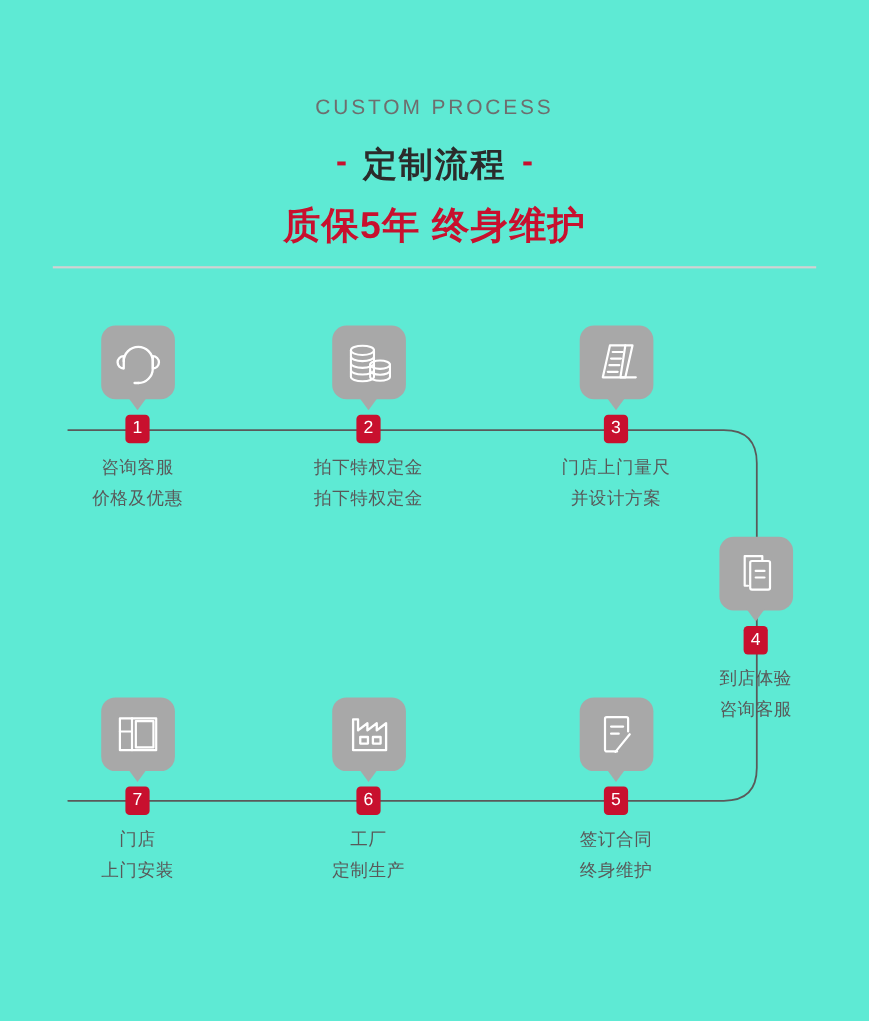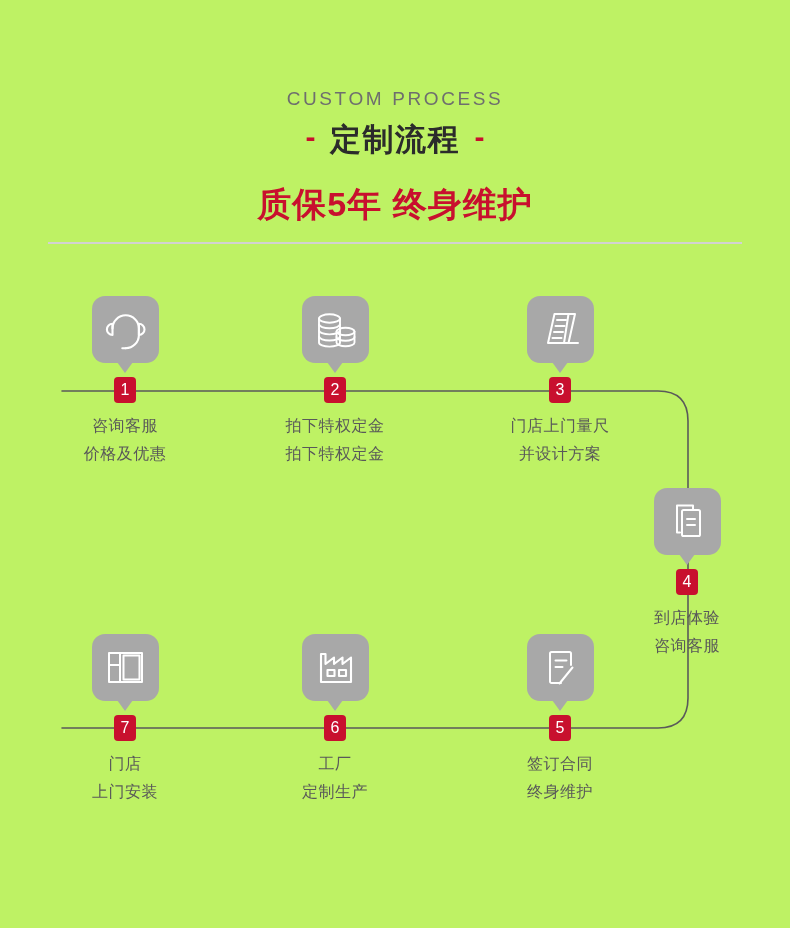--- a/index.html
+++ b/index.html
@@ -7,36 +7,36 @@
     width: 790px;
     height: 928px;
     background: #ffffff;
     font-family: "Liberation Sans", "DejaVu Sans", sans-serif;
     overflow: hidden;
   }
   #page {
     position: relative;
     width: 790px;
     height: 928px;
-    background: #bef264;
+    background: #5eead4;
   }
 
   
   .hdr-en {
     position: absolute;
     top: 88px; left: 0; width: 790px;
     text-align: center;
     font-size: 19px;
     letter-spacing: 2.6px;
     color: #6e6e6e;
     font-weight: 400;
   }
   .hdr-cn-wrap {
     position: absolute;
-    top: 121px; left: 0; width: 790px;
+    top: 131px; left: 0; width: 790px;
     text-align: center;
     white-space: nowrap;
   }
   .hdr-dash {
     display: inline-block;
     vertical-align: middle;
     color: #c8102e;
     font-size: 30px;
     font-weight: 700;
     line-height: 1;

